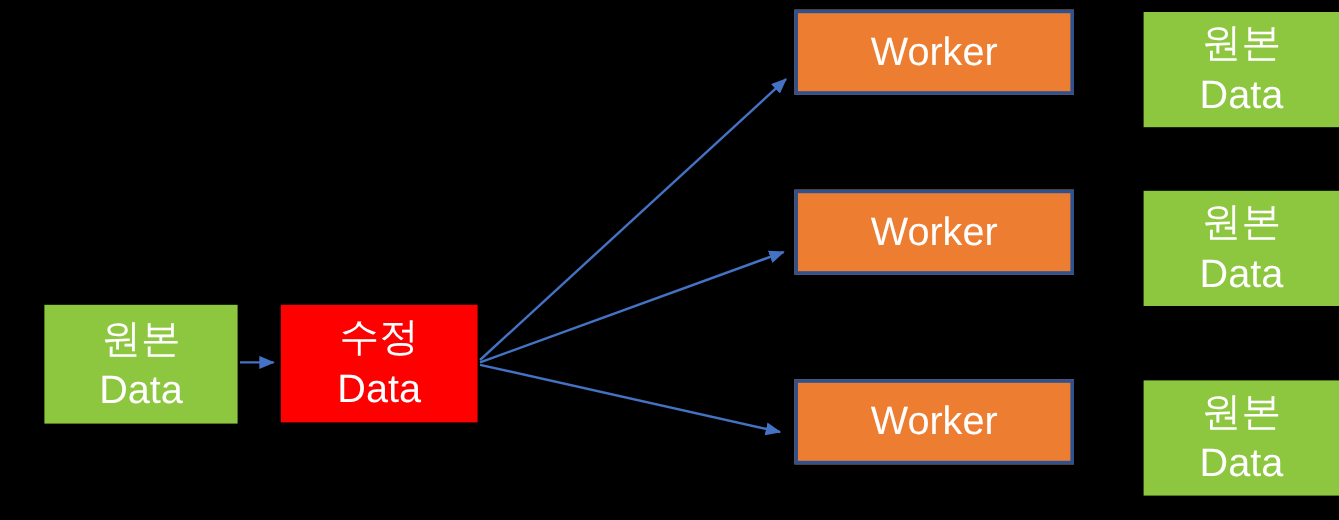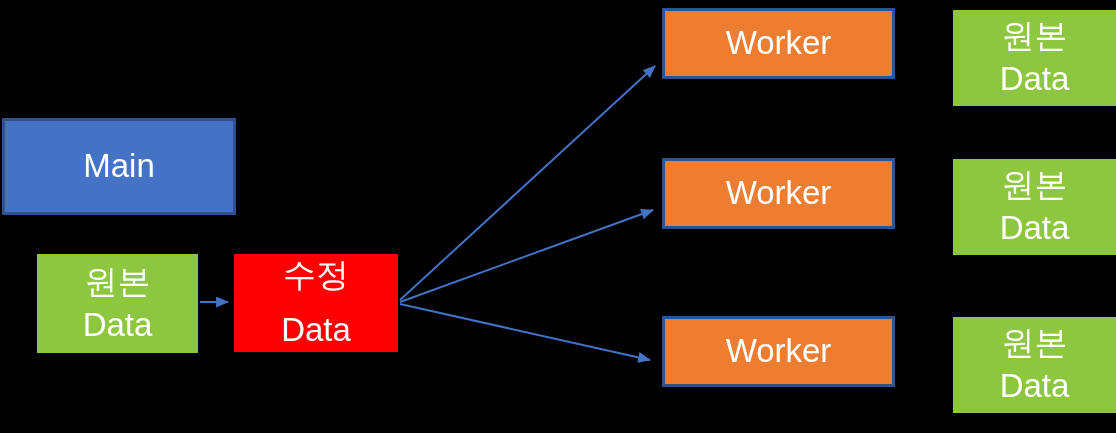--- a/index.html
+++ b/index.html
@@ -36,21 +36,20 @@
   }
   .source-box {
     left: 37px;  top: 254px;
     width: 161px; height: 99px;
     background: #8DC63F;
   }
   .modified-box {
     left: 234px; top: 254px;
     width: 164px; height: 98px;
     background: #FF0000;
-    justify-content: space-between;
   }
   .worker-box {
     left: 662px;
     width: 233px; height: 71px;
     background: #ED7D31;
     border: 3px solid #2F528F;
   }
   .worker-1 { top: 8px; }
   .worker-2 { top: 158px; }
   .worker-3 { top: 316px; }
@@ -68,23 +67,20 @@
     width: 1116px;
     height: 433px;
     pointer-events: none;
   }
 </style>
 </head>
 <body>
 
 <div class="canvas">
 
-  <div class="box main-box">
-    <span>Main</span>
-  </div>
 
   <div class="box source-box">
     <span>원본</span>
     <span>Data</span>
   </div>
 
   <div class="box modified-box">
     <span>수정</span>
     <span>Data</span>
   </div>

